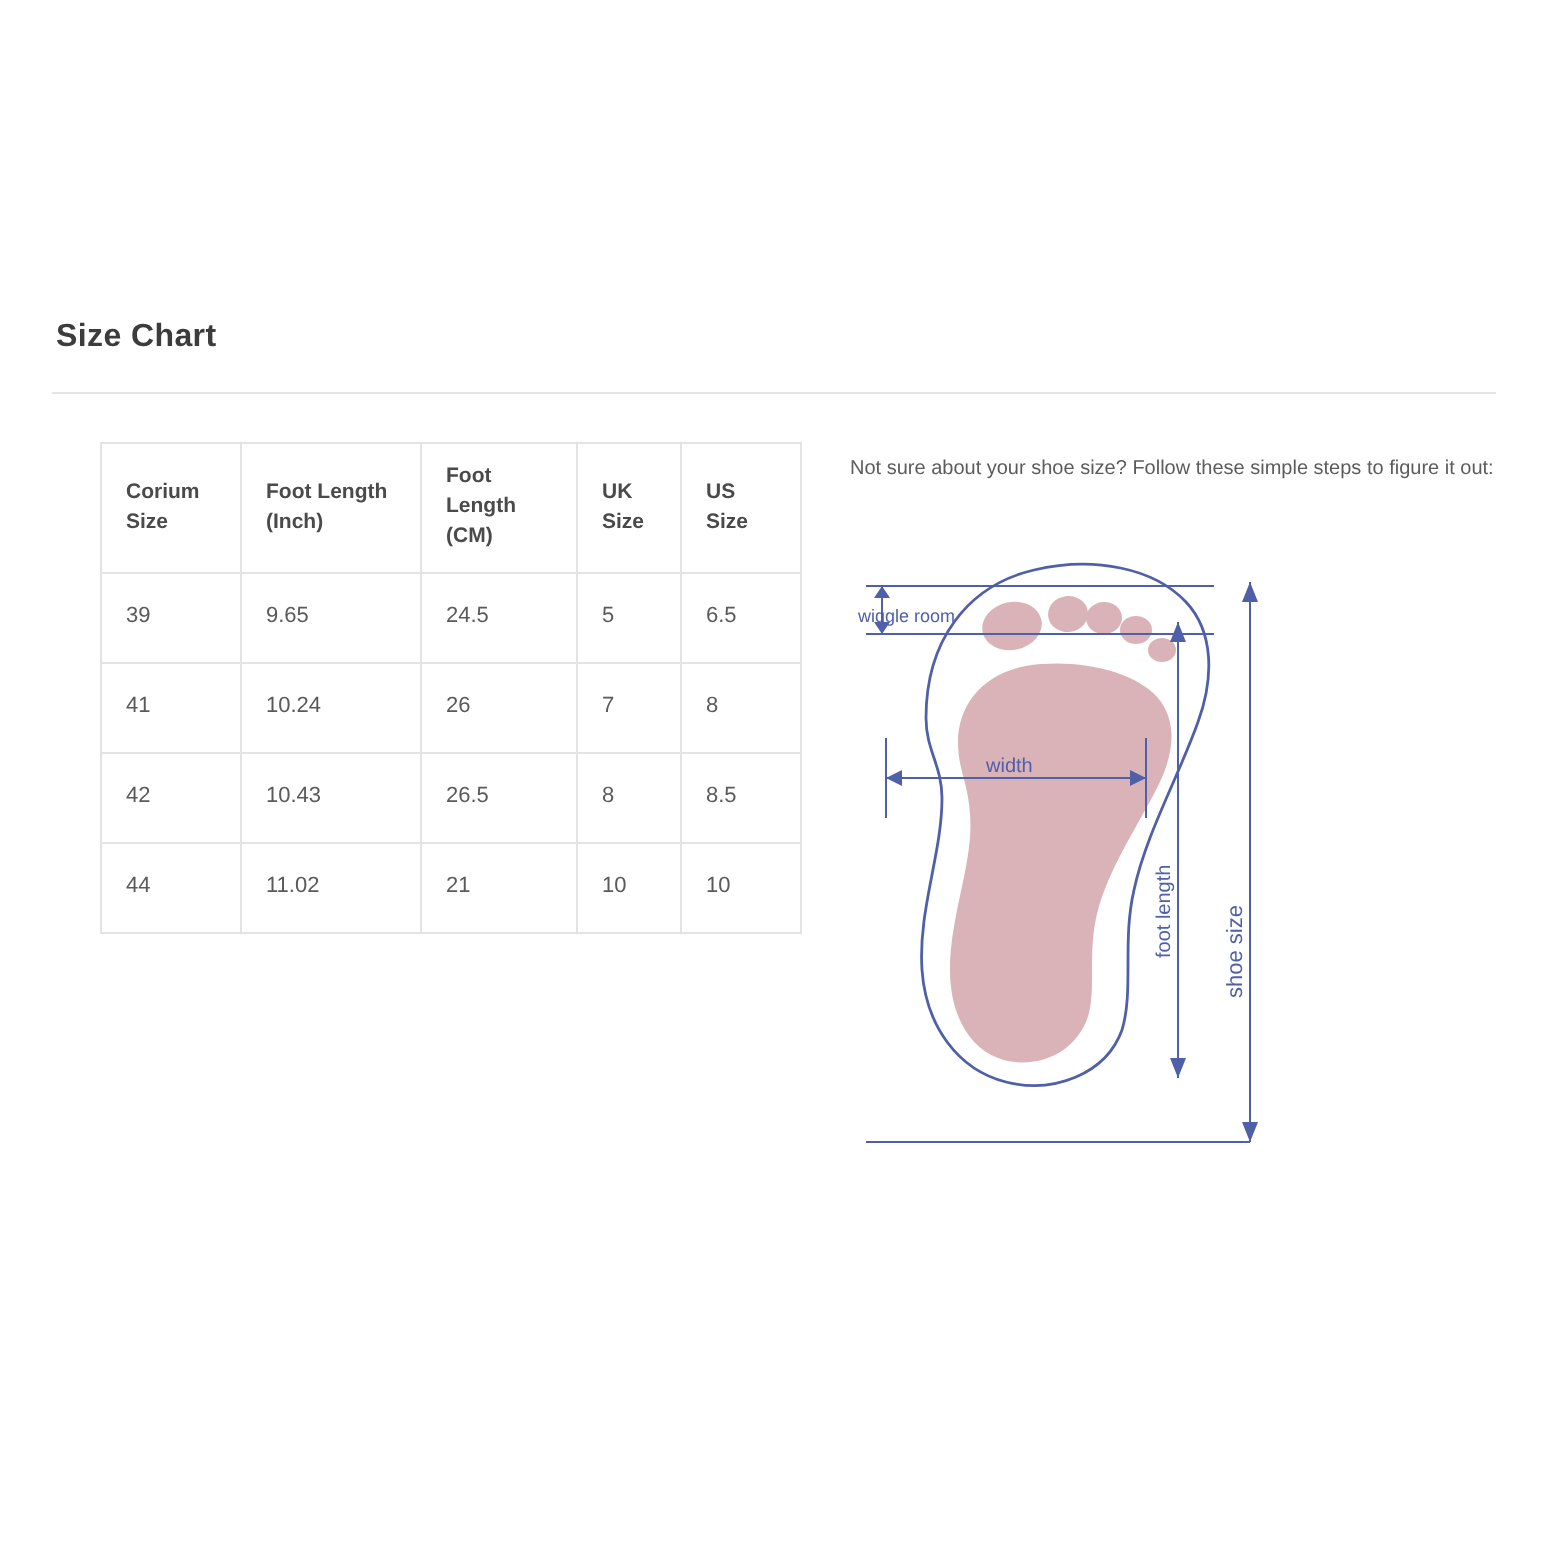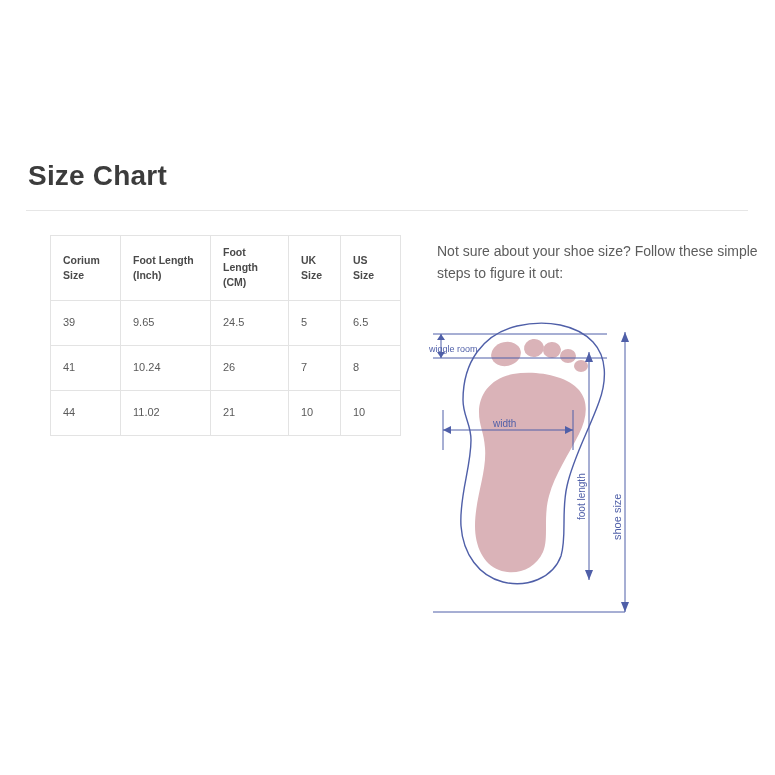--- a/index.html
+++ b/index.html
@@ -19,21 +19,21 @@
     width: 775px;
     height: 775px;
   }
   .content {
     position: absolute;
     left: 26px;
     top: 160px;
     width: 726px;
   }
   .page-title {
-    font-size: 28px;
+    font-size: 16px;
     font-weight: bold;
     color: #3c3c3c;
     letter-spacing: 0.2px;
     margin: 0 0 18px 2px;
   }
   .title-rule {
     height: 1px;
     background: #e6e6e6;
     width: 722px;
     margin-bottom: 24px;
@@ -76,24 +76,24 @@
   table.size-table td {
     height: 26px;
   }
   col.c-corium { width: 70px; }
   col.c-inch { width: 90px; }
   col.c-cm { width: 78px; }
   col.c-uk { width: 52px; }
   col.c-us { width: 60px; }
 
   .helper-text {
-    font-size: 14px;
+    font-size: 10px;
     color: #5c5c5c;
     line-height: 1.55;
-    margin: 0 0 6px 12px;
+    margin: 0 0 6px 0;
     max-width: 345px;
   }
   .diagram-wrap {
     position: relative;
     width: 350px;
     height: 330px;
     margin-top: 6px;
     margin-left: -4px;
   }
   .diagram-wrap svg {
@@ -157,20 +157,27 @@
               <td>6.5</td>
             </tr>
             <tr>
               <td>41</td>
               <td>10.24</td>
               <td>26</td>
               <td>7</td>
               <td>8</td>
             </tr>
             <tr>
+              <td>42</td>
+              <td>10.43</td>
+              <td>26.5</td>
+              <td>8</td>
+              <td>8.5</td>
+            </tr>
+            <tr>
               <td>44</td>
               <td>11.02</td>
               <td>21</td>
               <td>10</td>
               <td>10</td>
             </tr>
           </tbody>
         </table>
       </div>
 

